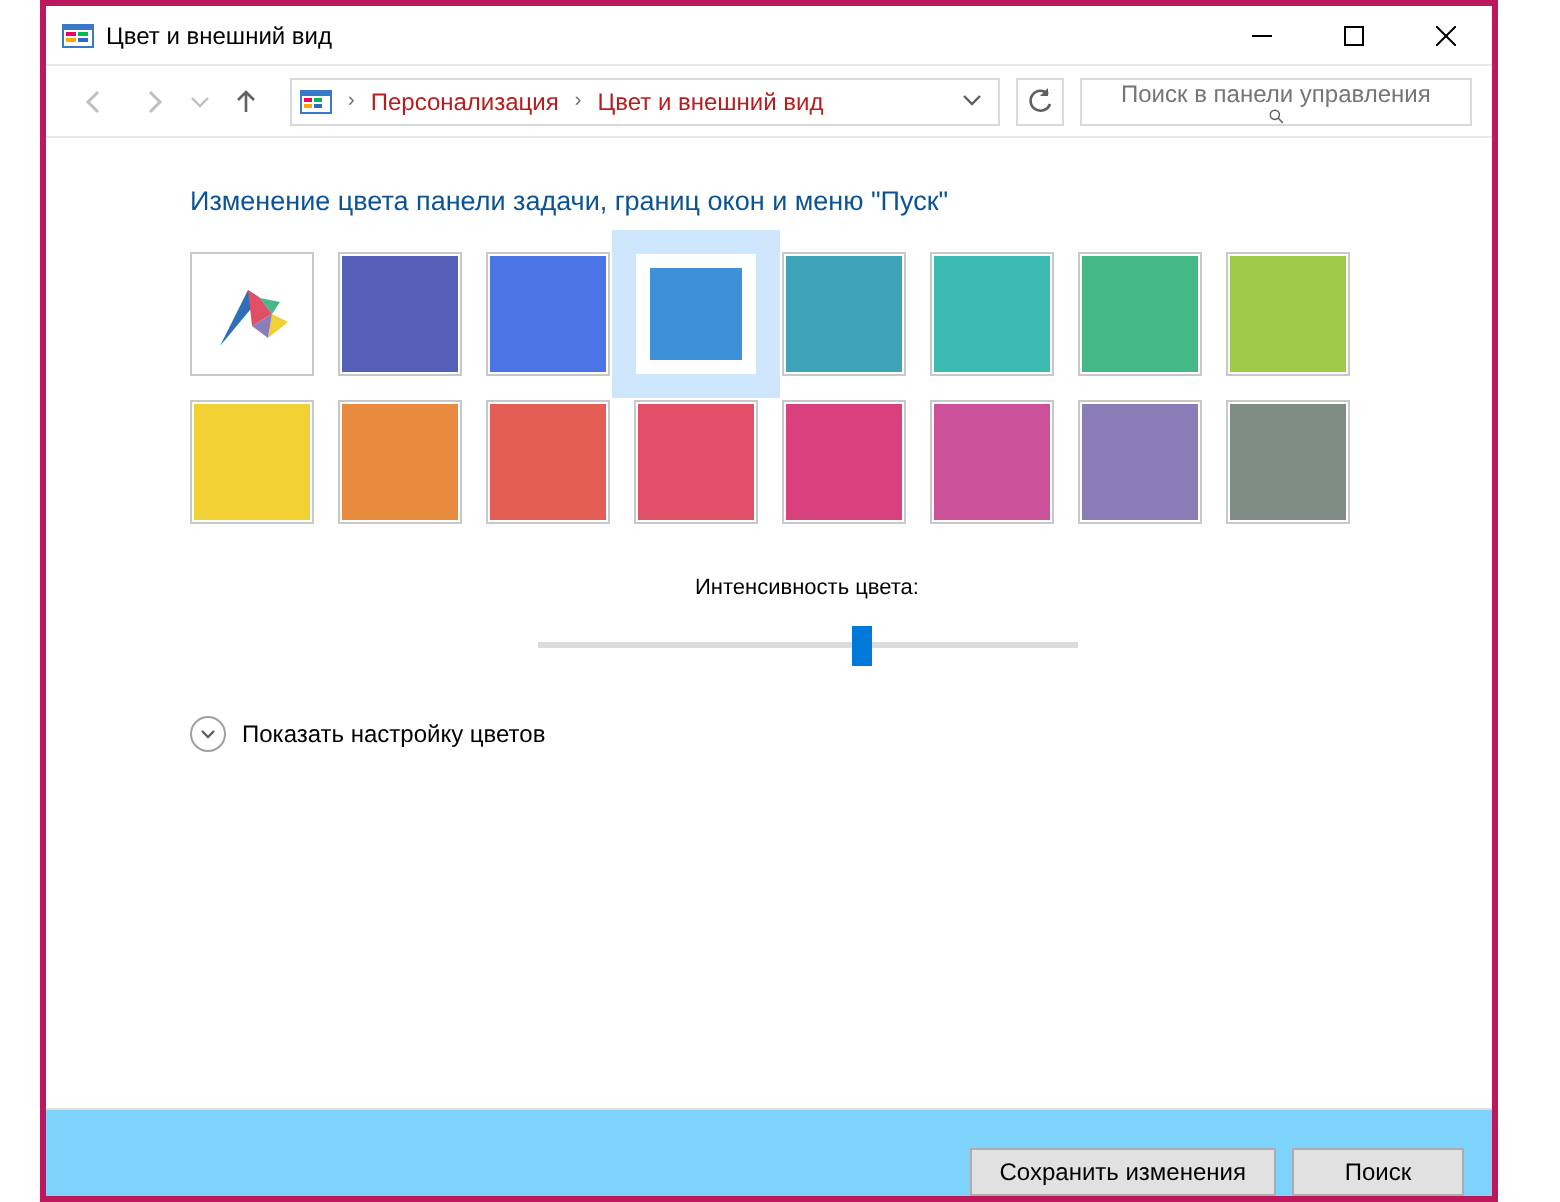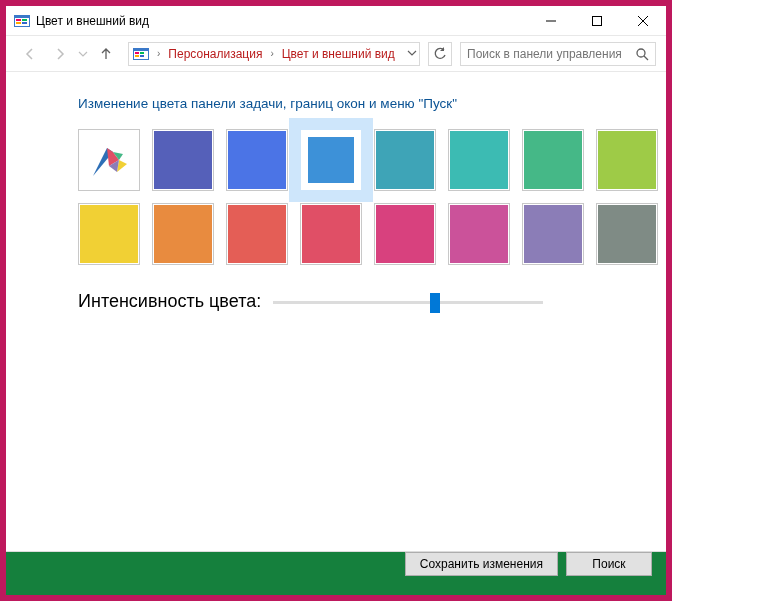--- a/index.html
+++ b/index.html
@@ -1,63 +1,63 @@
 <!DOCTYPE html>
 <html><head>
 <meta charset="utf-8">
 <style>
 * { box-sizing: border-box; margin: 0; padding: 0; font-family: "Segoe UI", Tahoma, sans-serif; }
 body { background: #fff; }
-.window { width: 672px; height: 601px; border: 6px solid #be185d; display: flex; flex-direction: column; background: #fff; }
+.window { width: 729px; height: 601px; border: 3px solid #be185d; display: flex; flex-direction: column; background: #fff; margin-left: 20px; }
 
 
 .titlebar { height: 30px; display: flex; align-items: center; padding-left: 8px; background: #fff; border-bottom: 1px solid #e8e8e8; }
 .titlebar .title-icon { width: 16px; height: 16px; margin-right: 6px; }
 .titlebar .title-text { font-size: 12px; color: #000; flex: 1; }
 .titlebar .win-controls { display: flex; height: 100%; }
 .titlebar .win-btn { width: 46px; display: flex; align-items: center; justify-content: center; cursor: default; }
 .titlebar .win-btn svg { display: block; }
 
 
 .navbar { height: 36px; display: flex; align-items: center; padding: 0 10px; gap: 2px; border-bottom: 1px solid #e8e8e8; }
 .nav-arrow { width: 28px; height: 28px; display: flex; align-items: center; justify-content: center; color: #bfbfbf; }
 .nav-arrow.enabled { color: #5f5f5f; }
 .breadcrumb { flex: 1; display: flex; align-items: center; height: 24px; border: 1px solid #d9d9d9; padding: 0 4px; font-size: 12px; gap: 4px; margin: 0 6px; min-width: 0; }
 .bc-icon { width: 16px; height: 16px; flex-shrink: 0; }
 .bc-sep { color: #6e6e6e; font-size: 10px; padding: 0 4px; }
 .bc-item { color: #b91c1c; white-space: nowrap; }
 .bc-spacer { flex: 1; }
 .bc-drop { color: #5f5f5f; padding: 0 4px; }
 .refresh-btn { width: 24px; height: 24px; border: 1px solid #d9d9d9; display: flex; align-items: center; justify-content: center; margin-right: 6px; }
-.searchbox { width: 196px; height: 24px; border: 1px solid #d9d9d9; display: flex; align-items: center; padding: 0 6px; font-size: 12px; color: #8a8a8a; }
+.searchbox { width: 196px; height: 24px; border: 1px solid #d9d9d9; display: flex; align-items: center; padding: 0 6px; font-size: 12px; color: #8a8a8a; flex-direction: column; }
 .searchbox input { flex: 1; border: none; outline: none; font-size: 12px; color: #333; background: transparent; }
 .searchbox .search-icon { width: 14px; height: 14px; color: #5f5f5f; }
 
 
 .content { flex: 1; padding: 24px 34px 0 72px; overflow: hidden; }
 .heading { color: #0b5394; font-size: 13.5px; margin-bottom: 18px; }
 
 .swatch-grid { display: grid; grid-template-columns: repeat(8, 62px); gap: 12px 12px; margin-bottom: 26px; }
 .swatch { width: 62px; height: 62px; border: 1px solid #c8c8c8; cursor: pointer; position: relative; }
 .swatch.auto { background: #fff; display: flex; align-items: center; justify-content: center; }
 .swatch.selected { outline: 12px solid #cee6fb; outline-offset: -1px; }
 .swatch.selected::after { content:""; position:absolute; inset:5px; border:2px solid #fff; pointer-events:none; }
 .swatch-inner { position: absolute; inset: 1px; }
 .swatch.selected .swatch-inner { inset: 7px; }
 
-.intensity-row { display: flex; align-items: center; gap: 12px; font-size: 18px; color: #000; margin-bottom: 26px; }
+.intensity-row { display: flex; align-items: center; gap: 12px; font-size: 11px; color: #000; margin-bottom: 26px; flex-direction: column; }
 .slider-wrap { position: relative; width: 270px; height: 20px; }
 .slider-track { position: absolute; left: 0; right: 0; top: 9px; height: 3px; background: #dcdcdc; }
 .slider-thumb { position: absolute; top: 1px; width: 10px; height: 20px; background: #0078d7; transform: translateX(-50%); }
 
 .expand-row { display: flex; align-items: center; gap: 8px; font-size: 12px; color: #000; cursor: pointer; }
 .chevron-circle { width: 18px; height: 18px; border: 1px solid #a0a0a0; border-radius: 50%; display: flex; align-items: center; justify-content: center; color: #5f5f5f; }
 
 
-.footer { height: 44px; border-top: 1px solid #dcdcdc; background: #15803d; display: flex; align-items: flex-start; justify-content: flex-end; padding: 0 14px; gap: 8px; }
+.footer { height: 44px; border-top: 1px solid #dcdcdc; background: #7dd3fc; display: flex; align-items: flex-end; justify-content: flex-end; padding: 0 14px; gap: 8px; }
 .footer button { min-width: 86px; height: 24px; padding: 0 14px; font-size: 12px; background: #e1e1e1; border: 1px solid #adadad; cursor: pointer; }
 </style>
 </head>
 <body>
 
 <div class="window">
 
   <div class="titlebar">
     <svg class="title-icon" viewBox="0 0 16 16">
       <rect x="0" y="2" width="16" height="12" fill="#3a78c9"></rect>
@@ -208,20 +208,28 @@
       </div>
 
     <div class="intensity-row">
       <span>Интенсивность цвета:</span>
       <div class="slider-wrap">
         <div class="slider-track"></div>
         <div class="slider-thumb" id="slider-thumb" style="left: 60%;"></div>
       </div>
     </div>
 
+    <div class="expand-row">
+      <span class="chevron-circle">
+        <svg width="10" height="10">
+            <path d="M2 3.5 L5 6.5 L8 3.5" fill="none" stroke="currentColor" stroke-width="1.2"></path>
+          </svg>
+      </span>
+      <span>Показать настройку цветов</span>
+    </div>
   </div>
 
   <div class="footer">
     <button>Сохранить изменения</button>
     <button>Поиск</button>
   </div>
 
 </div>
 
 </body></html>

